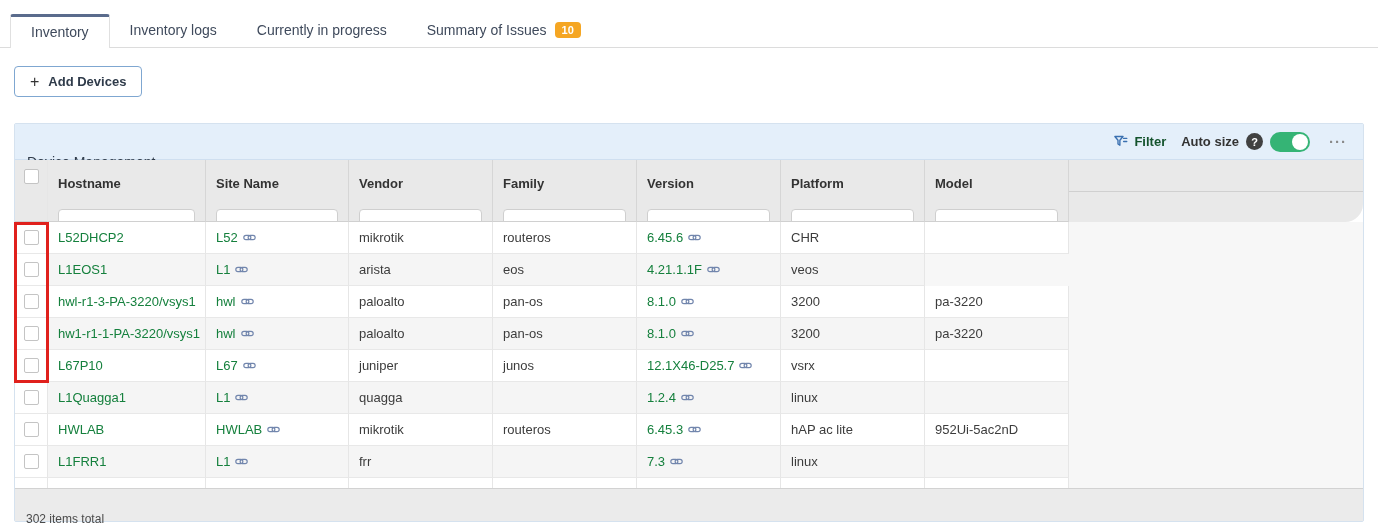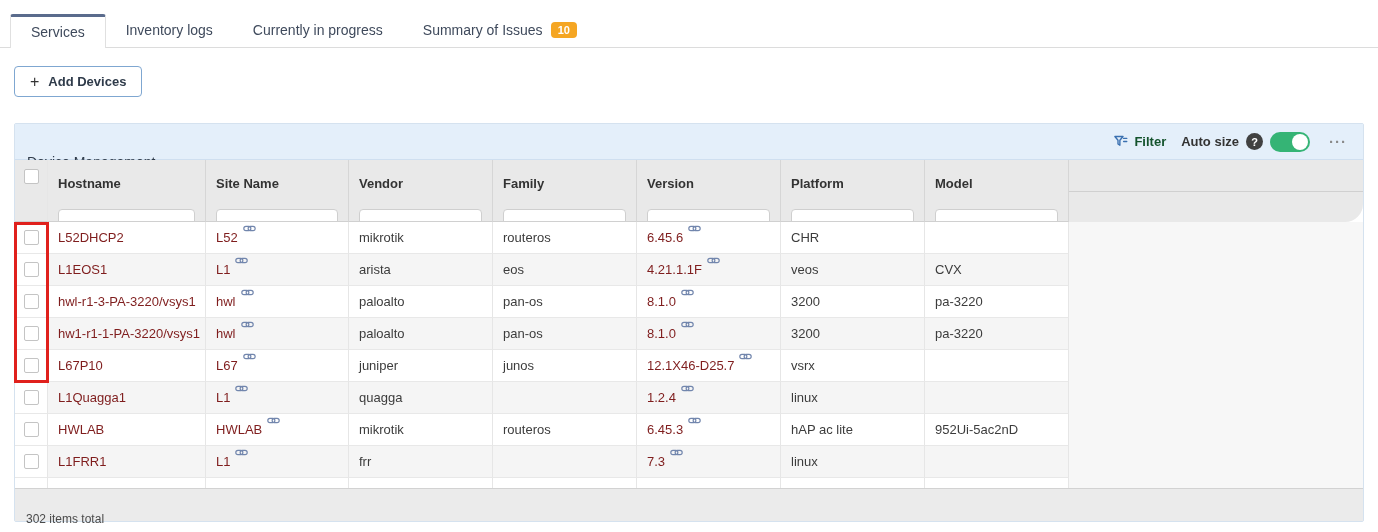--- a/index.html
+++ b/index.html
@@ -69,42 +69,42 @@
   .searchbox { position:relative; }
   .searchbox input { width:100%; height:26px; border:1px solid #cfcfcf; border-radius:4px;
     padding:0 6px 0 26px; font-size:12px; outline:none; background:#fff; }
   .searchbox svg { position:absolute; left:8px; top:6px; }
   .thead .c-check { height:62px; background:#e9e9e9; align-items:flex-start; padding-top:9px;
     border-bottom:1px solid #d0d0d0; }
 
   .checkbox { width:15px; height:15px; background:#fff; border:1px solid #c4c4c4;
     border-radius:2px; cursor:pointer; }
 
-  a.cell-link { color:#7f1d1d; text-decoration:none; cursor:pointer;
-    display:inline-flex; align-items:flex-start; gap:5px; }
+  a.cell-link { color:#15803d; text-decoration:none; cursor:pointer;
+    display:inline-flex; align-items:center; gap:5px; }
   .linkicon { flex:0 0 auto; }
 
   .partial { height:10px; }
   .partial .cell { height:10px; border-bottom:none; }
 
   .tfoot { height:30px; background:#ebebeb; border-top:1px solid #d2d2d2;
     font-size:12px; color:#4a4a4a; line-height:29px; padding:16px 11px; }
 
   .redbox { position:absolute; left:-1px; top:62px; width:35px; height:161px;
     border:3px solid #e0201c; pointer-events:none; z-index:5; }
 </style>
 </head>
 <body>
 
 
 
 
 <div class="tabbar">
   <div class="tab active">
-    <span>Services</span>
+    <span>Inventory</span>
   </div>
   <div class="tab">
     <span>Inventory logs</span>
   </div>
   <div class="tab">
     <span>Currently in progress</span>
   </div>
   <div class="tab">
     <span>Summary of Issues</span>
     <span class="badge">10</span>
@@ -245,21 +245,20 @@
       <div class="cell c-vendor">arista</div>
       <div class="cell c-family">eos</div>
       <div class="cell c-version"><a class="cell-link">
             <span>4.21.1.1F</span>
             <svg class="linkicon" width="13" height="13" viewBox="0 0 24 24" fill="none" stroke="#7286ad" stroke-width="2.2">
               <rect x="1.5" y="8" width="13" height="8" rx="4"></rect>
               <rect x="9.5" y="8" width="13" height="8" rx="4"></rect>
             </svg>
           </a></div>
       <div class="cell c-platform">veos</div>
-      <div class="cell c-model">CVX</div>
       <div class="cell c-fill"></div>
     </div>
 
     <div class="trow">
       <div class="cell c-check">
           <span class="checkbox"></span>
         </div>
       <div class="cell c-host"><a class="cell-link">
             <span>hwl-r1-3-PA-3220/vsys1</span>
           </a></div>

